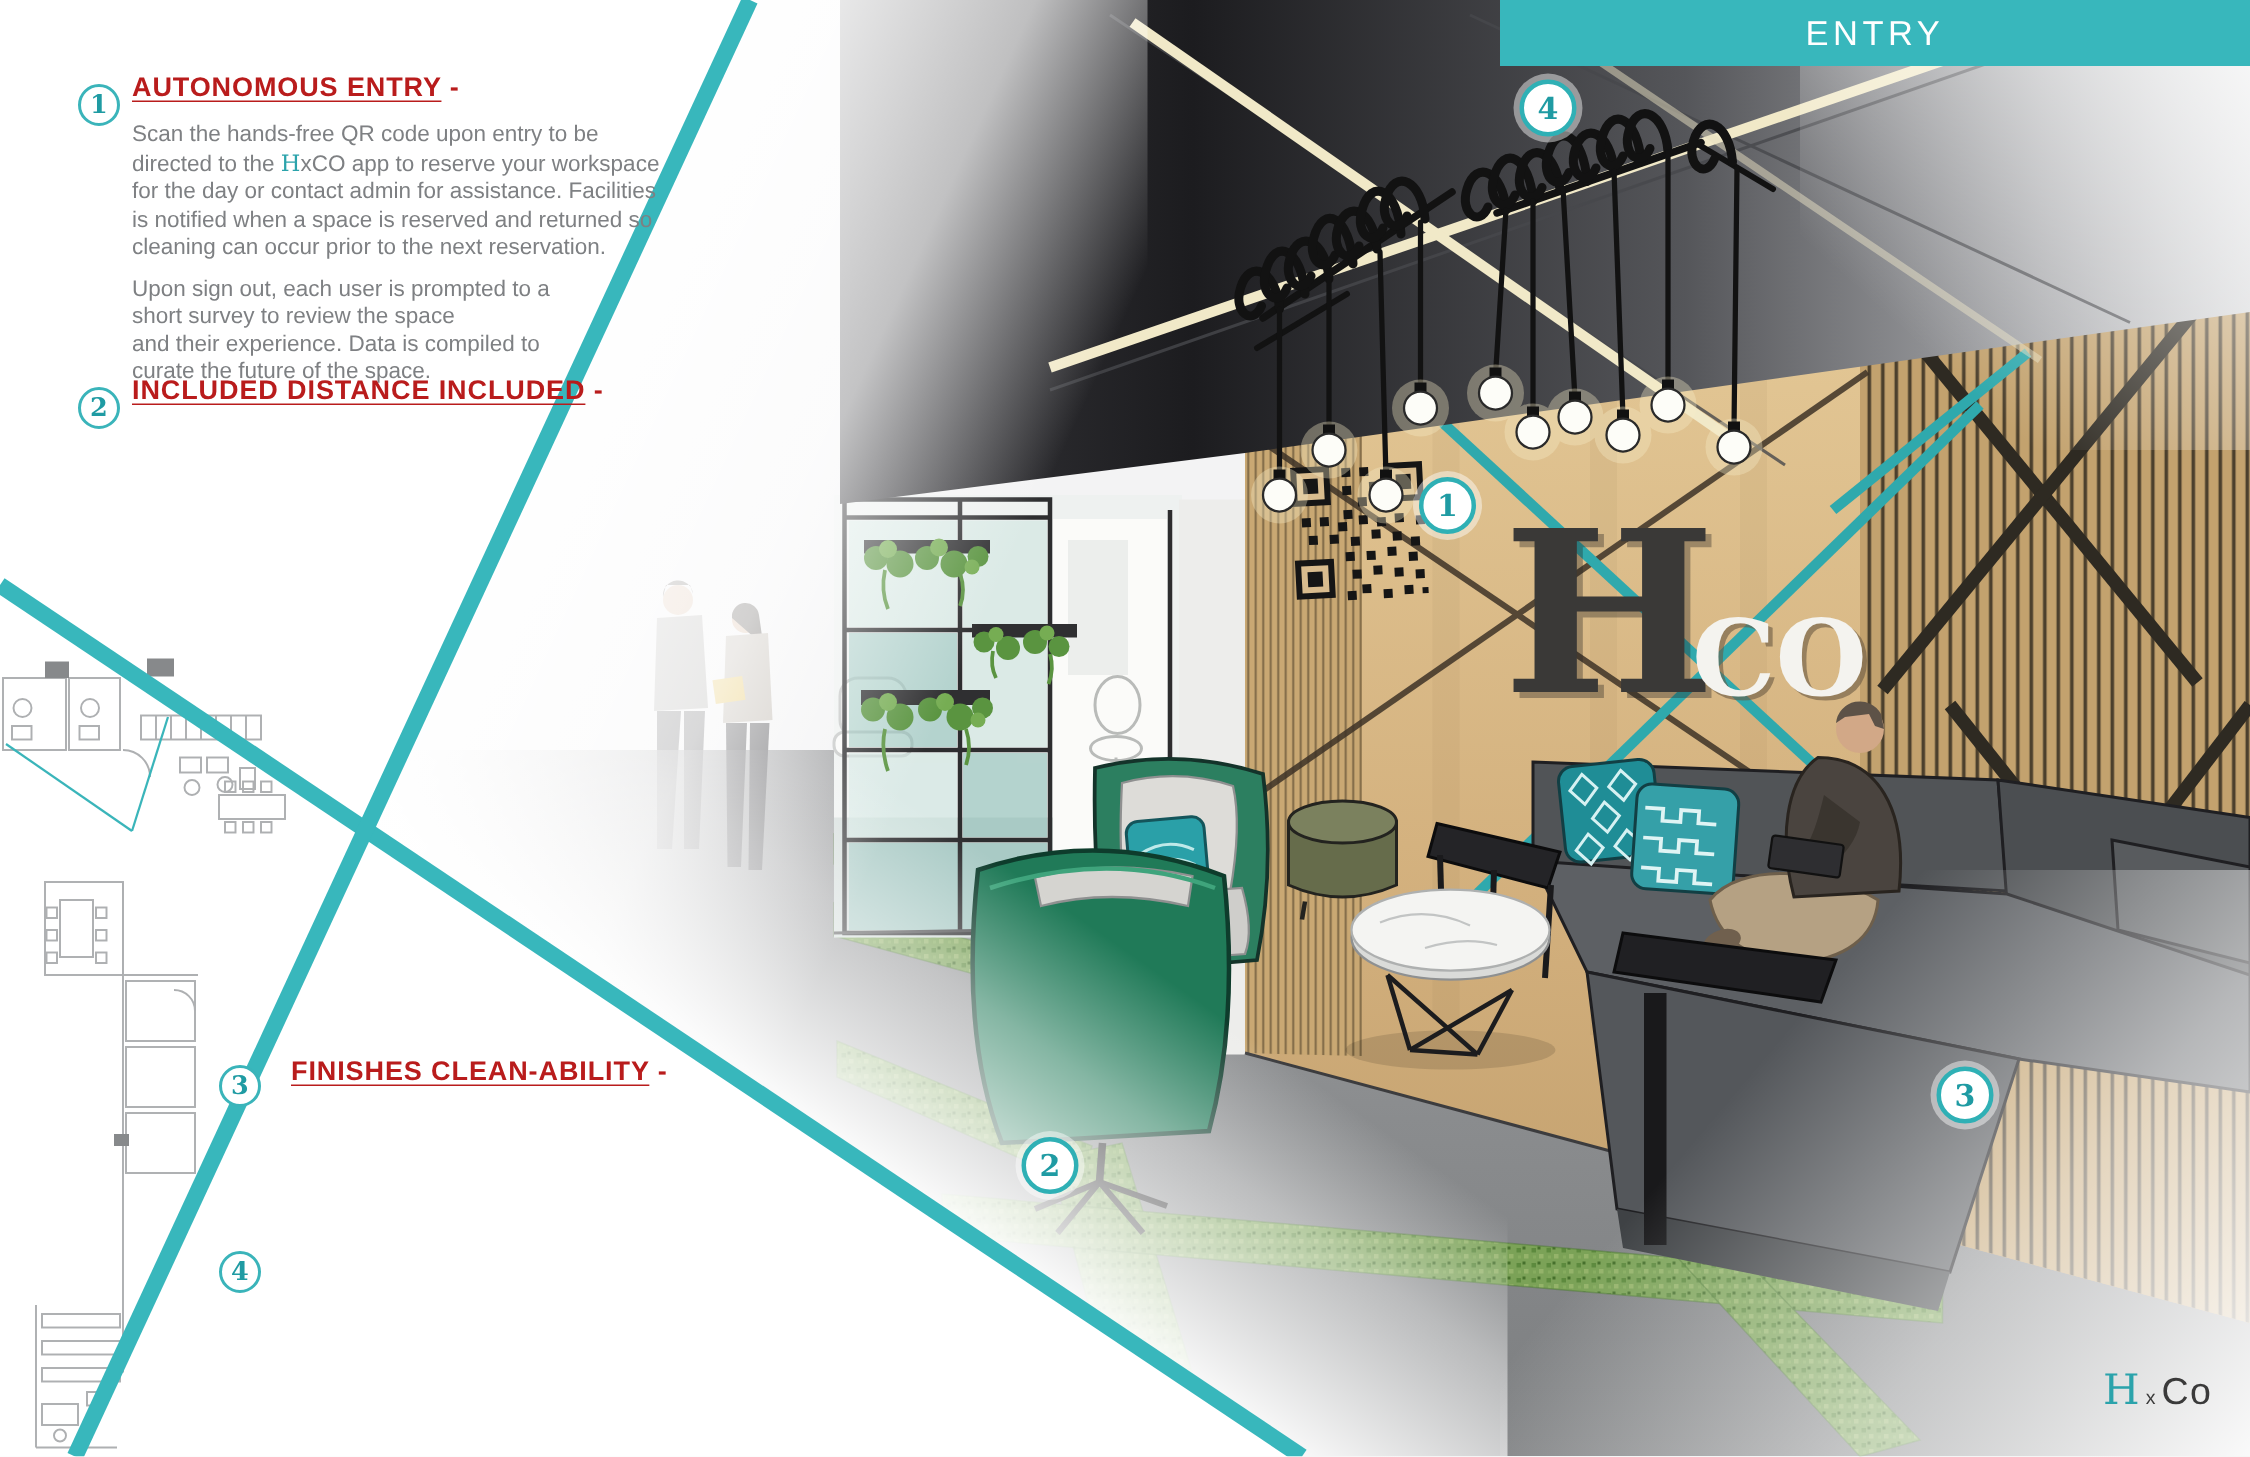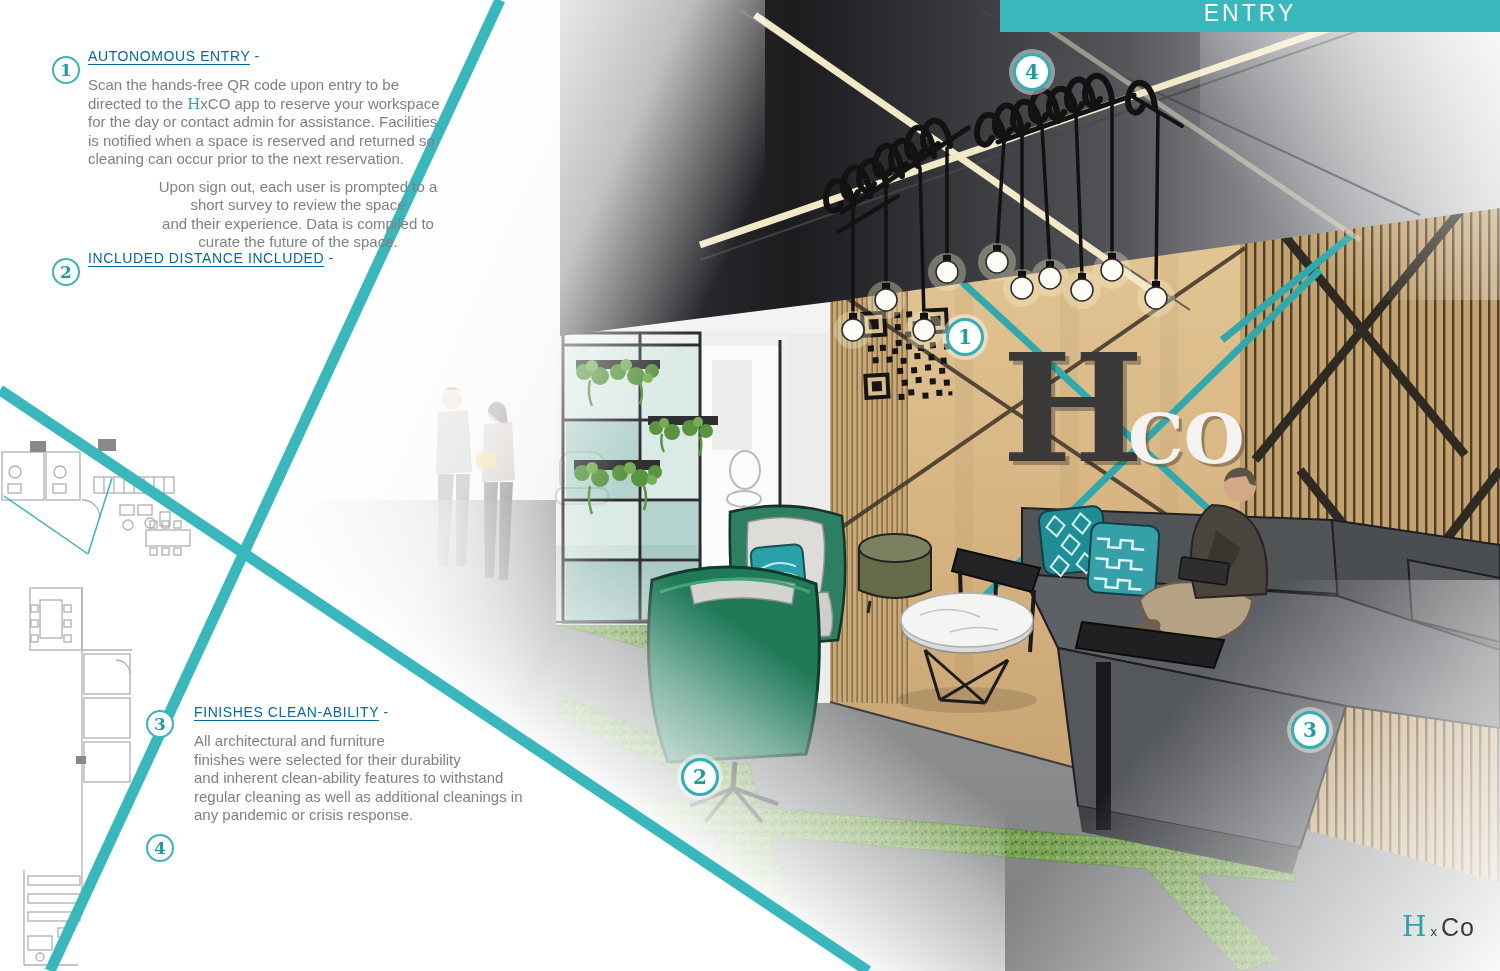--- a/index.html
+++ b/index.html
@@ -1,31 +1,31 @@
 <!DOCTYPE html>
 <html><head>
 <meta charset="utf-8">
 <style>
   html,body{margin:0;padding:0;background:#fff;}
   #board{position:relative;width:1500px;height:971px;overflow:hidden;background:#fff;
          font-family:"Liberation Sans",sans-serif;}
   #scene-svg{position:absolute;left:0;top:0;}
   
-  .banner{position:absolute;left:1000px;top:0;width:500px;height:32px;background:#38b7bc;
-          display:flex;justify-content:center;}
+  .banner{position:absolute;left:1000px;top:0;width:500px;height:44px;background:#38b7bc;
+          display:flex;align-items:center;justify-content:center;}
   .banner span{color:#ffffff;font-size:23px;letter-spacing:3px;font-weight:400;}
   
   .numcircle{position:absolute;width:28px;height:28px;border:2px solid #3ab4ba;border-radius:50%;
              background:#fff;display:flex;align-items:center;justify-content:center;
              color:#1f9ba3;font-family:"DejaVu Serif",serif;font-weight:bold;font-size:17px;box-sizing:border-box;}
   .note{position:absolute;color:#7e8083;}
-  .note-title{font-size:14px;letter-spacing:.6px;color:#0369a1;margin-bottom:3px;white-space:nowrap;}
+  .note-title{font-size:18px;letter-spacing:.6px;color:#b91c1c;margin-bottom:3px;white-space:nowrap;font-weight:bold;}
   .note-title .t{text-decoration:underline;text-underline-offset:3px;}
   .note-body{font-size:15px;line-height:18.5px;white-space:pre-line;margin-top:12px;}
-  .note-body + .note-body{margin-top:9px;text-align:center;}
+  .note-body + .note-body{margin-top:9px;}
   .brand{color:#2ba3ab;font-family:"DejaVu Serif",serif;}
   
   .marker{position:absolute;width:38px;height:38px;background:#ffffff;border:3px solid #2fb0b5;
           border-radius:50%;box-sizing:border-box;display:flex;align-items:center;justify-content:center;
           box-shadow:0 0 0 4px rgba(255,255,255,.45);
           color:#1f9ba3;font-family:"DejaVu Serif",serif;font-weight:bold;font-size:20px;}
   
   .logo{position:absolute;left:1402px;top:910px;display:flex;align-items:baseline;}
   .logo .lh{font-family:"DejaVu Serif",serif;color:#2ba3ab;font-size:28px;}
   .logo .lx{color:#3b3b3b;font-size:13px;margin:0 4px;}
@@ -544,25 +544,20 @@
 </div>
 <div class="note" style="left:88px;top:250px;width:400px">
   <div class="note-title"><span class="t">INCLUDED DISTANCE INCLUDED</span><span> -</span></div>
 </div>
 
 <div class="numcircle" style="left:146px;top:710px">
   <span>3</span>
 </div>
 <div class="note" style="left:194px;top:704px;width:430px">
   <div class="note-title"><span class="t">FINISHES CLEAN-ABILITY</span><span> -</span></div>
-  <div class="note-body">All architectural and furniture
-finishes were selected for their durability
-and inherent clean-ability features to withstand
-regular cleaning as well as additional cleanings in
-any pandemic or crisis response.</div>
 </div>
 
 <div class="numcircle" style="left:146px;top:834px">
   <span>4</span>
 </div>
 <div class="note" style="left:182px;top:828px;width:480px">
 </div>
 
 <div class="marker" style="left:946px;top:318px">
   <span>1</span>

